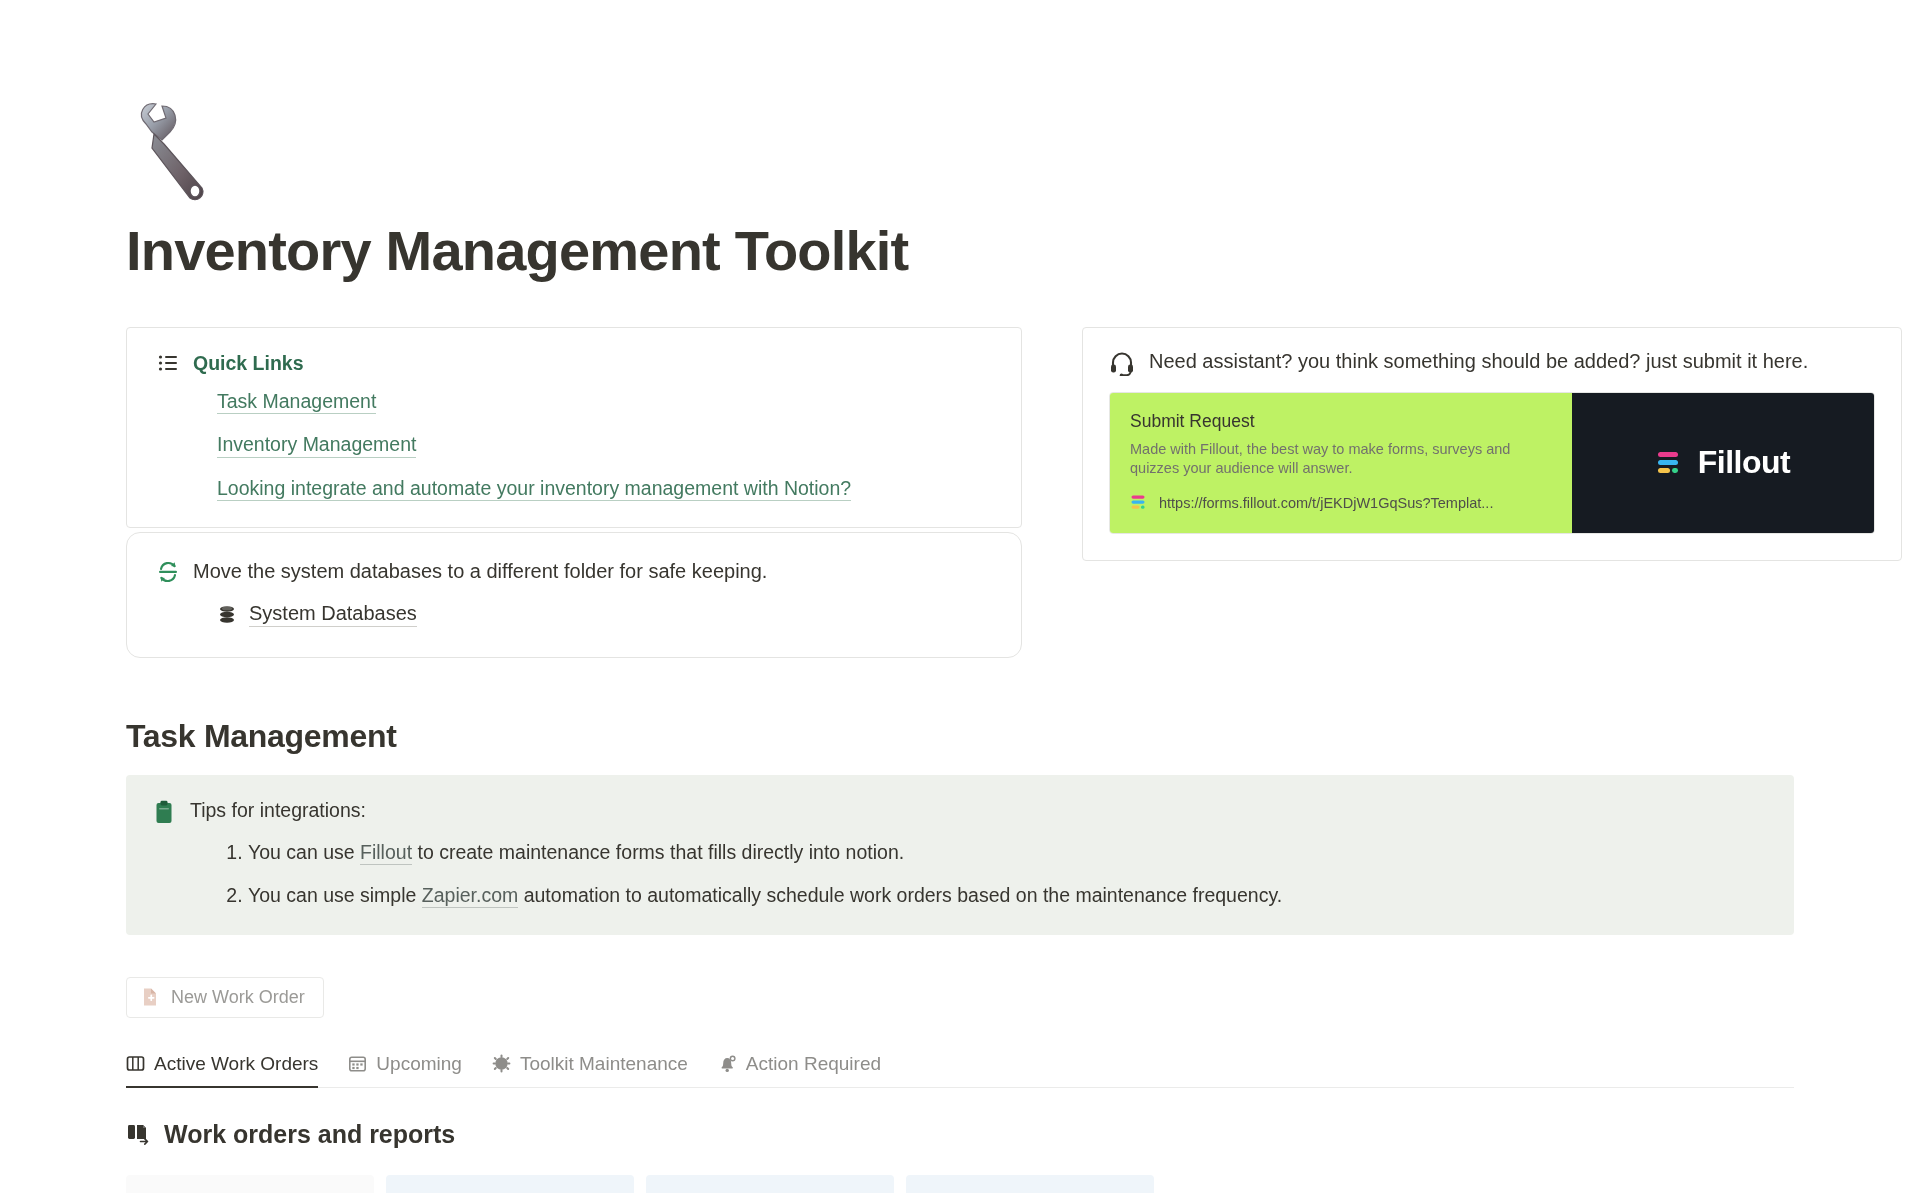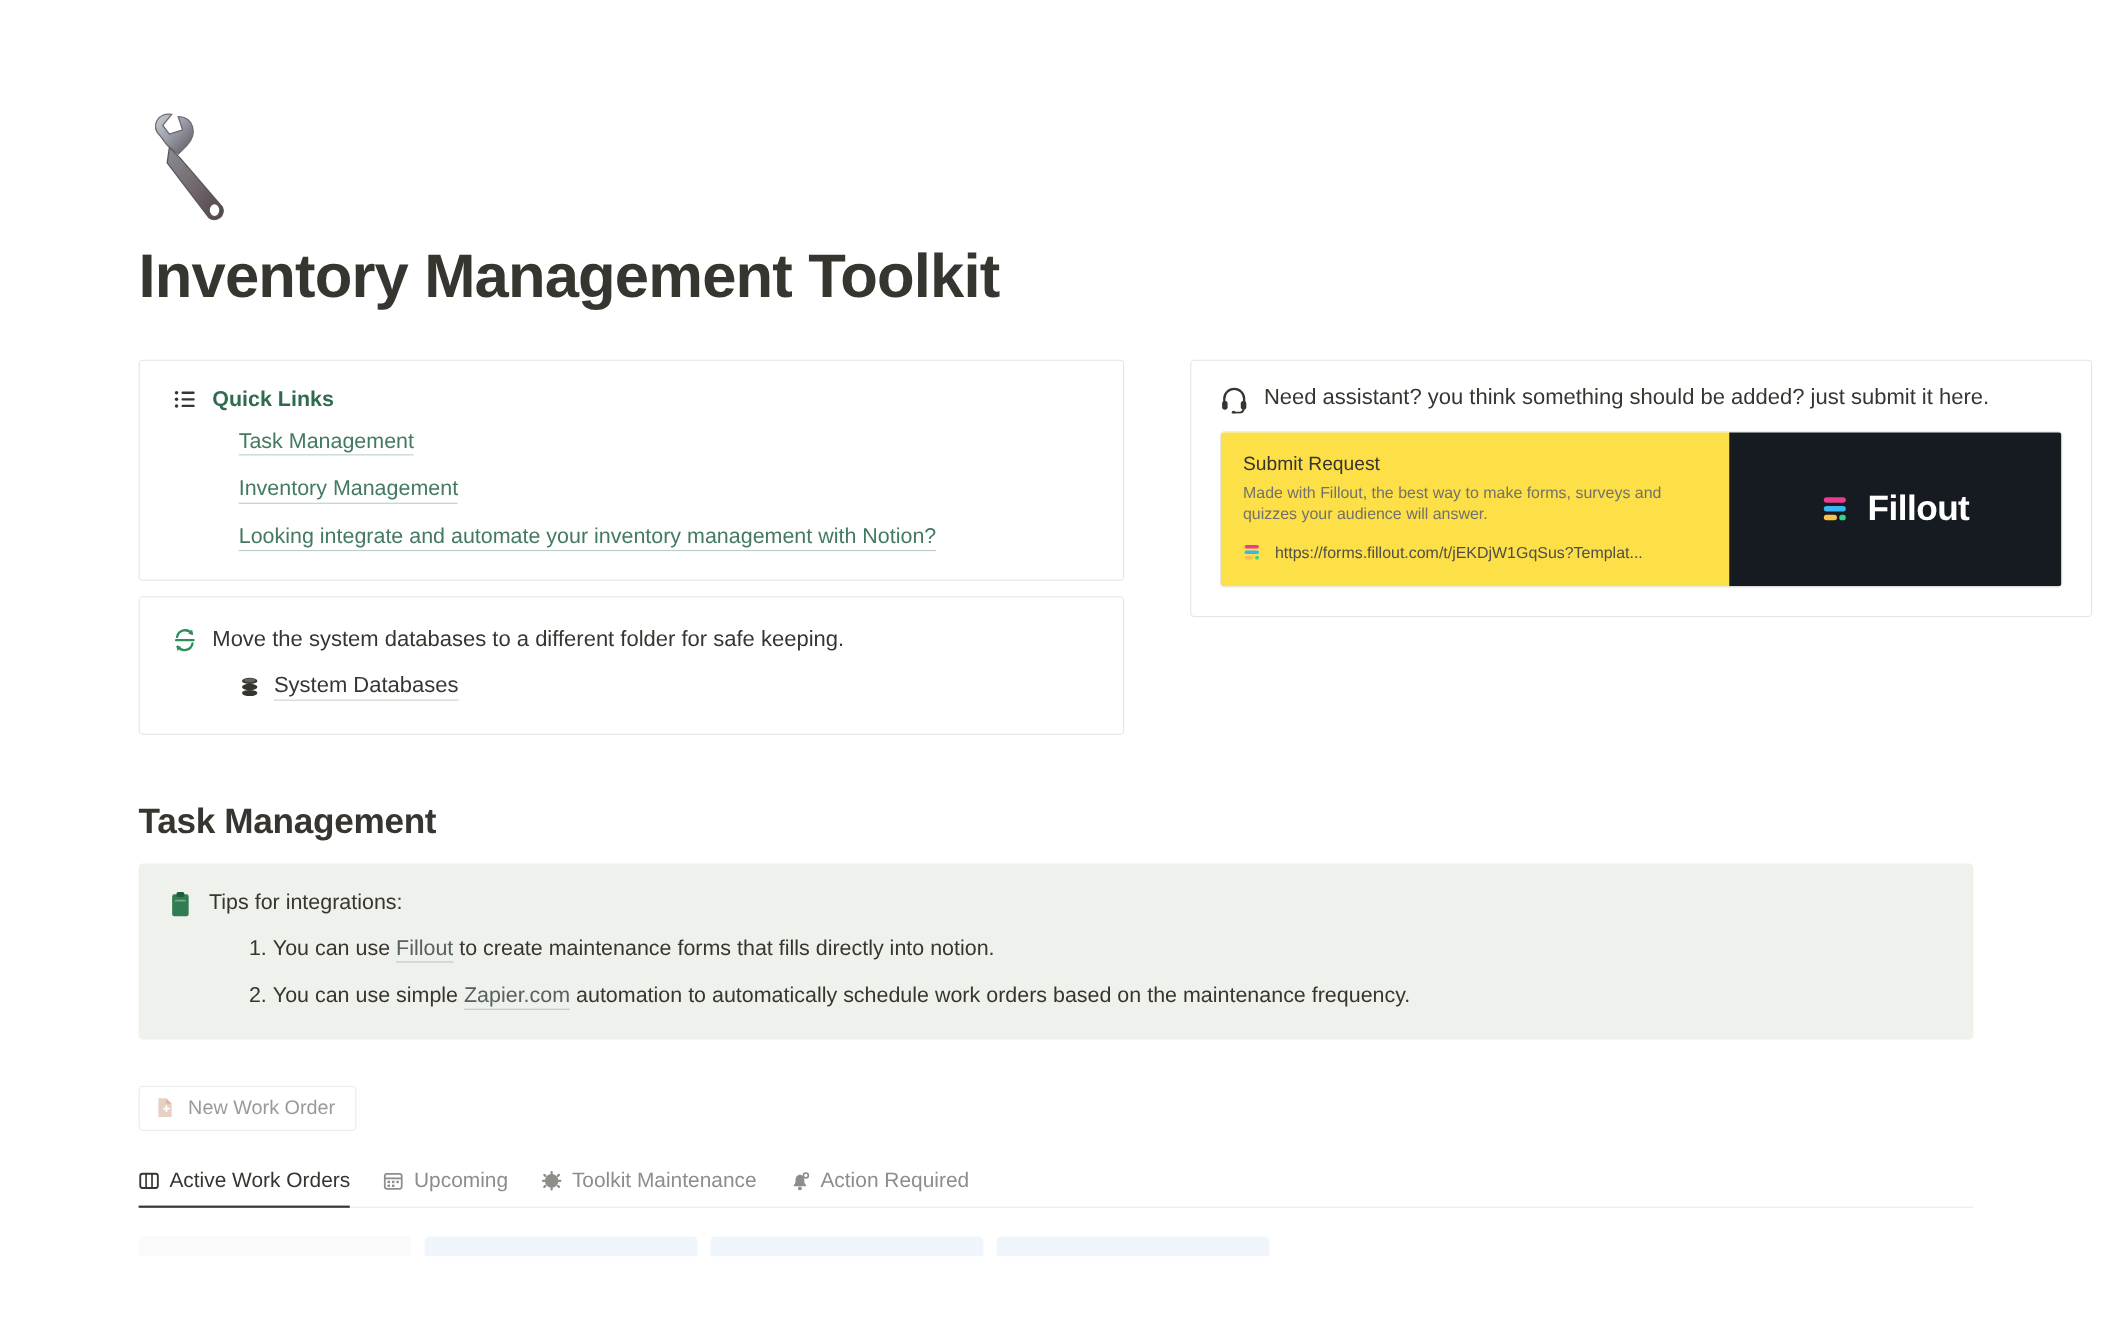--- a/index.html
+++ b/index.html
@@ -58,21 +58,21 @@
     line-height: 1.1;
     text-decoration: none;
     border-bottom: 1px solid #b9cfc3;
     width: fit-content;
     padding-bottom: 1px;
     margin-bottom: 20px;
     cursor: pointer;
   }
   .ql-link:last-child { margin-bottom: 0; }
 
-  .card-dbmove { margin-top: 14px; padding: 26px 30px 30px 30px; min-height: 122px; }
+  .card-dbmove { margin-top: 4px; padding: 26px 30px 30px 30px; min-height: 122px; border-radius: 14px; }
   .dbm-row { display: flex; align-items: flex-start; gap: 14px; }
   .icon-sync { width: 22px; height: 24px; flex: 0 0 22px; margin-top: 1px; }
   .dbm-text { font-size: 20px; color: #37352f; line-height: 1.2; }
   .dbm-link-row {
     display: flex; align-items: center; gap: 12px;
     margin-top: 18px; padding-left: 60px;
   }
   .icon-db { width: 20px; height: 22px; flex: 0 0 20px; }
   .dbm-link {
     font-size: 20px; color: #37352f; text-decoration: none;
@@ -83,21 +83,21 @@
   .card-support { padding: 22px 26px 26px 26px; }
   .sup-head { display: flex; align-items: flex-start; gap: 14px; }
   .icon-headset { width: 26px; height: 26px; flex: 0 0 26px; }
   .sup-text { font-size: 20px; color: #37352f; }
 
   .embed {
     display: flex; margin-top: 16px;
     border: 1px solid #e6e7e4; border-radius: 4px; overflow: hidden;
     height: 142px;
   }
-  .embed-left { flex: 1 1 auto; background: #fde047; padding: 18px 20px 14px 20px; }
+  .embed-left { flex: 1 1 auto; background: #bef264; padding: 18px 20px 14px 20px; }
   .embed-title { font-size: 17.5px; color: #37352f; }
   .embed-desc {
     font-size: 14.5px; color: #72716d; line-height: 1.36; margin-top: 8px;
     max-width: 420px;
   }
   .embed-url-row { display: flex; align-items: center; gap: 10px; margin-top: 14px; }
   .embed-url { font-size: 14.5px; color: #4f4e4a; }
   .fillout-mark { width: 19px; height: 19px; flex: 0 0 19px; }
   .embed-right {
     width: 302px; flex: 0 0 302px; background: #161b22;
@@ -387,20 +387,31 @@
             <circle cx="9.2" cy="16.4" r="1.7" fill="#8e8d8a"></circle>
             <circle cx="14.6" cy="4.6" r="3" fill="#8e8d8a"></circle>
             <circle cx="14.6" cy="4.6" r="1.5" fill="#ffffff"></circle>
           </svg>
         </span>
         <span>Action Required</span>
       </div>
     </div>
 
     
+    <div class="board-title-row">
+      <span class="icon-board">
+        <svg width="26" height="26" viewBox="0 0 26 26">
+          <rect x="2" y="4" width="7" height="14" rx="1.4" fill="#37352f"></rect>
+          <path d="M11 4 H17 L20 7 V18 H11 Z" fill="#37352f"></path>
+          <path d="M17 4 V7 H20" fill="#6b6966"></path>
+          <path d="M14.5 20.5 L21.5 20.5 M21.5 20.5 L18.8 17.9 M21.5 20.5 L18.8 23.1" stroke="#37352f" stroke-width="1.6" fill="none" stroke-linecap="round"></path>
+        </svg>
+      </span>
+      <span class="board-title">Work orders and reports</span>
+    </div>
 
     <div class="board">
 
       <div class="bcol">
         <div class="bcol-head tint-gray">
           
           
         </div>
 
       </div>

